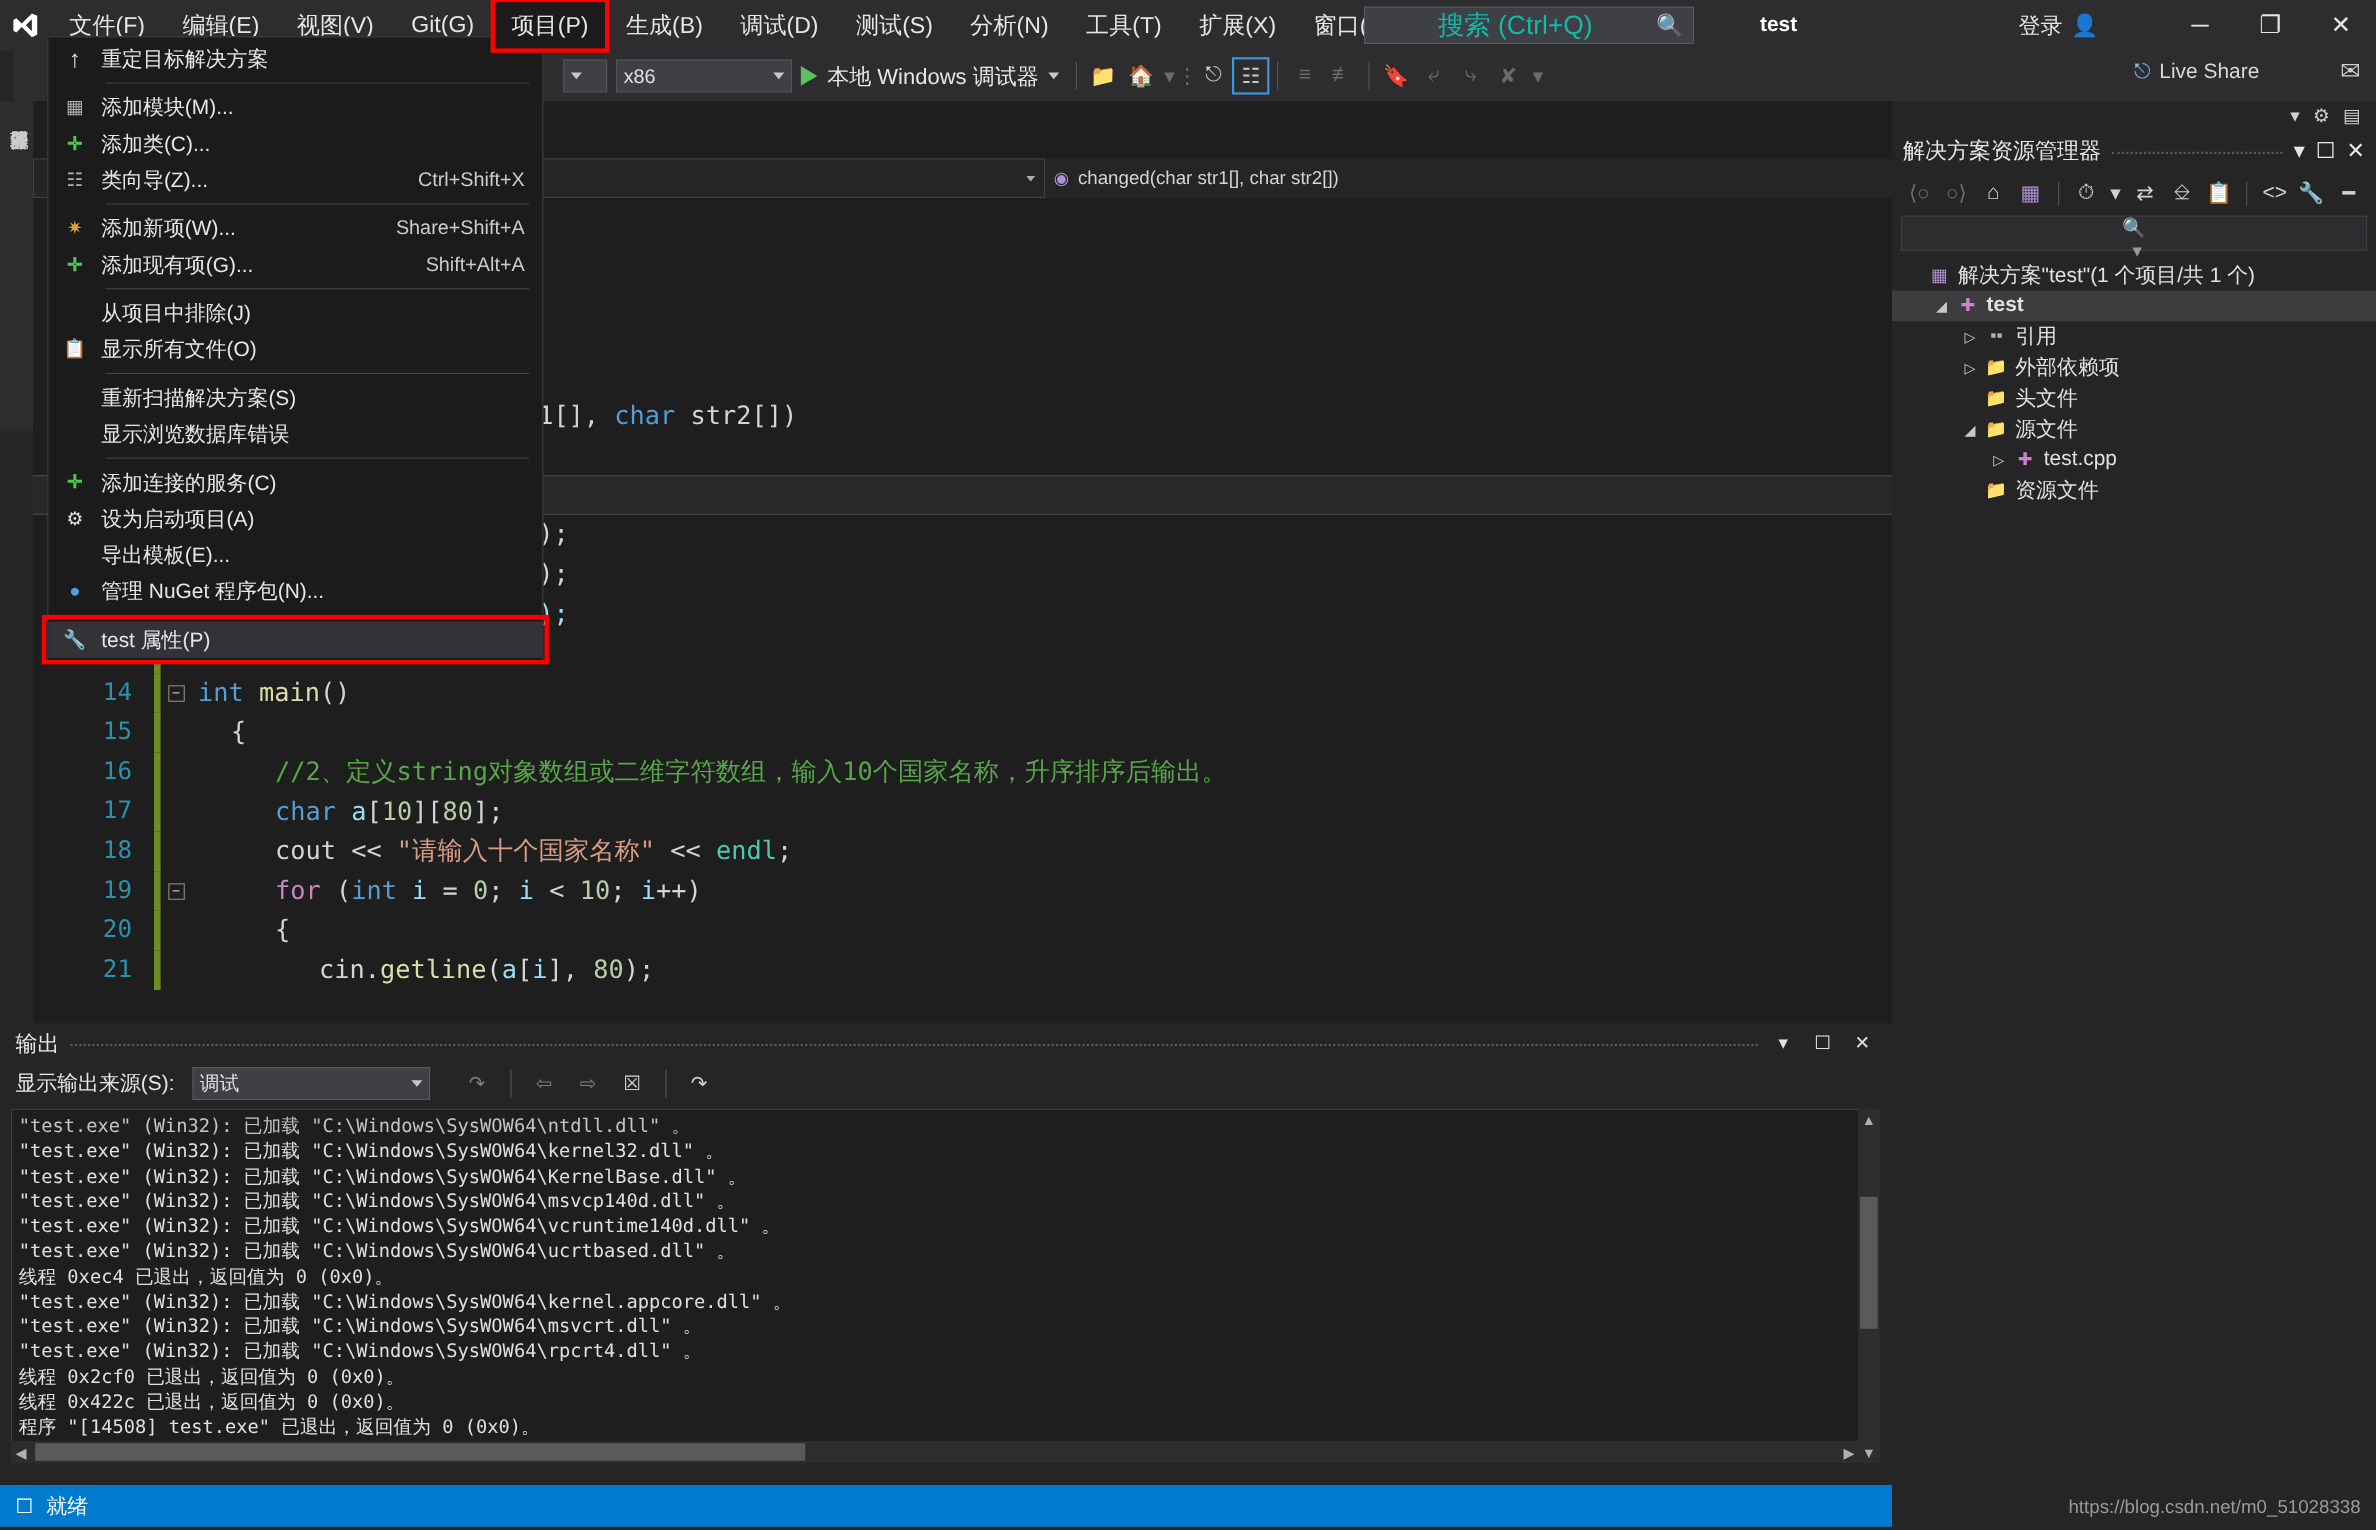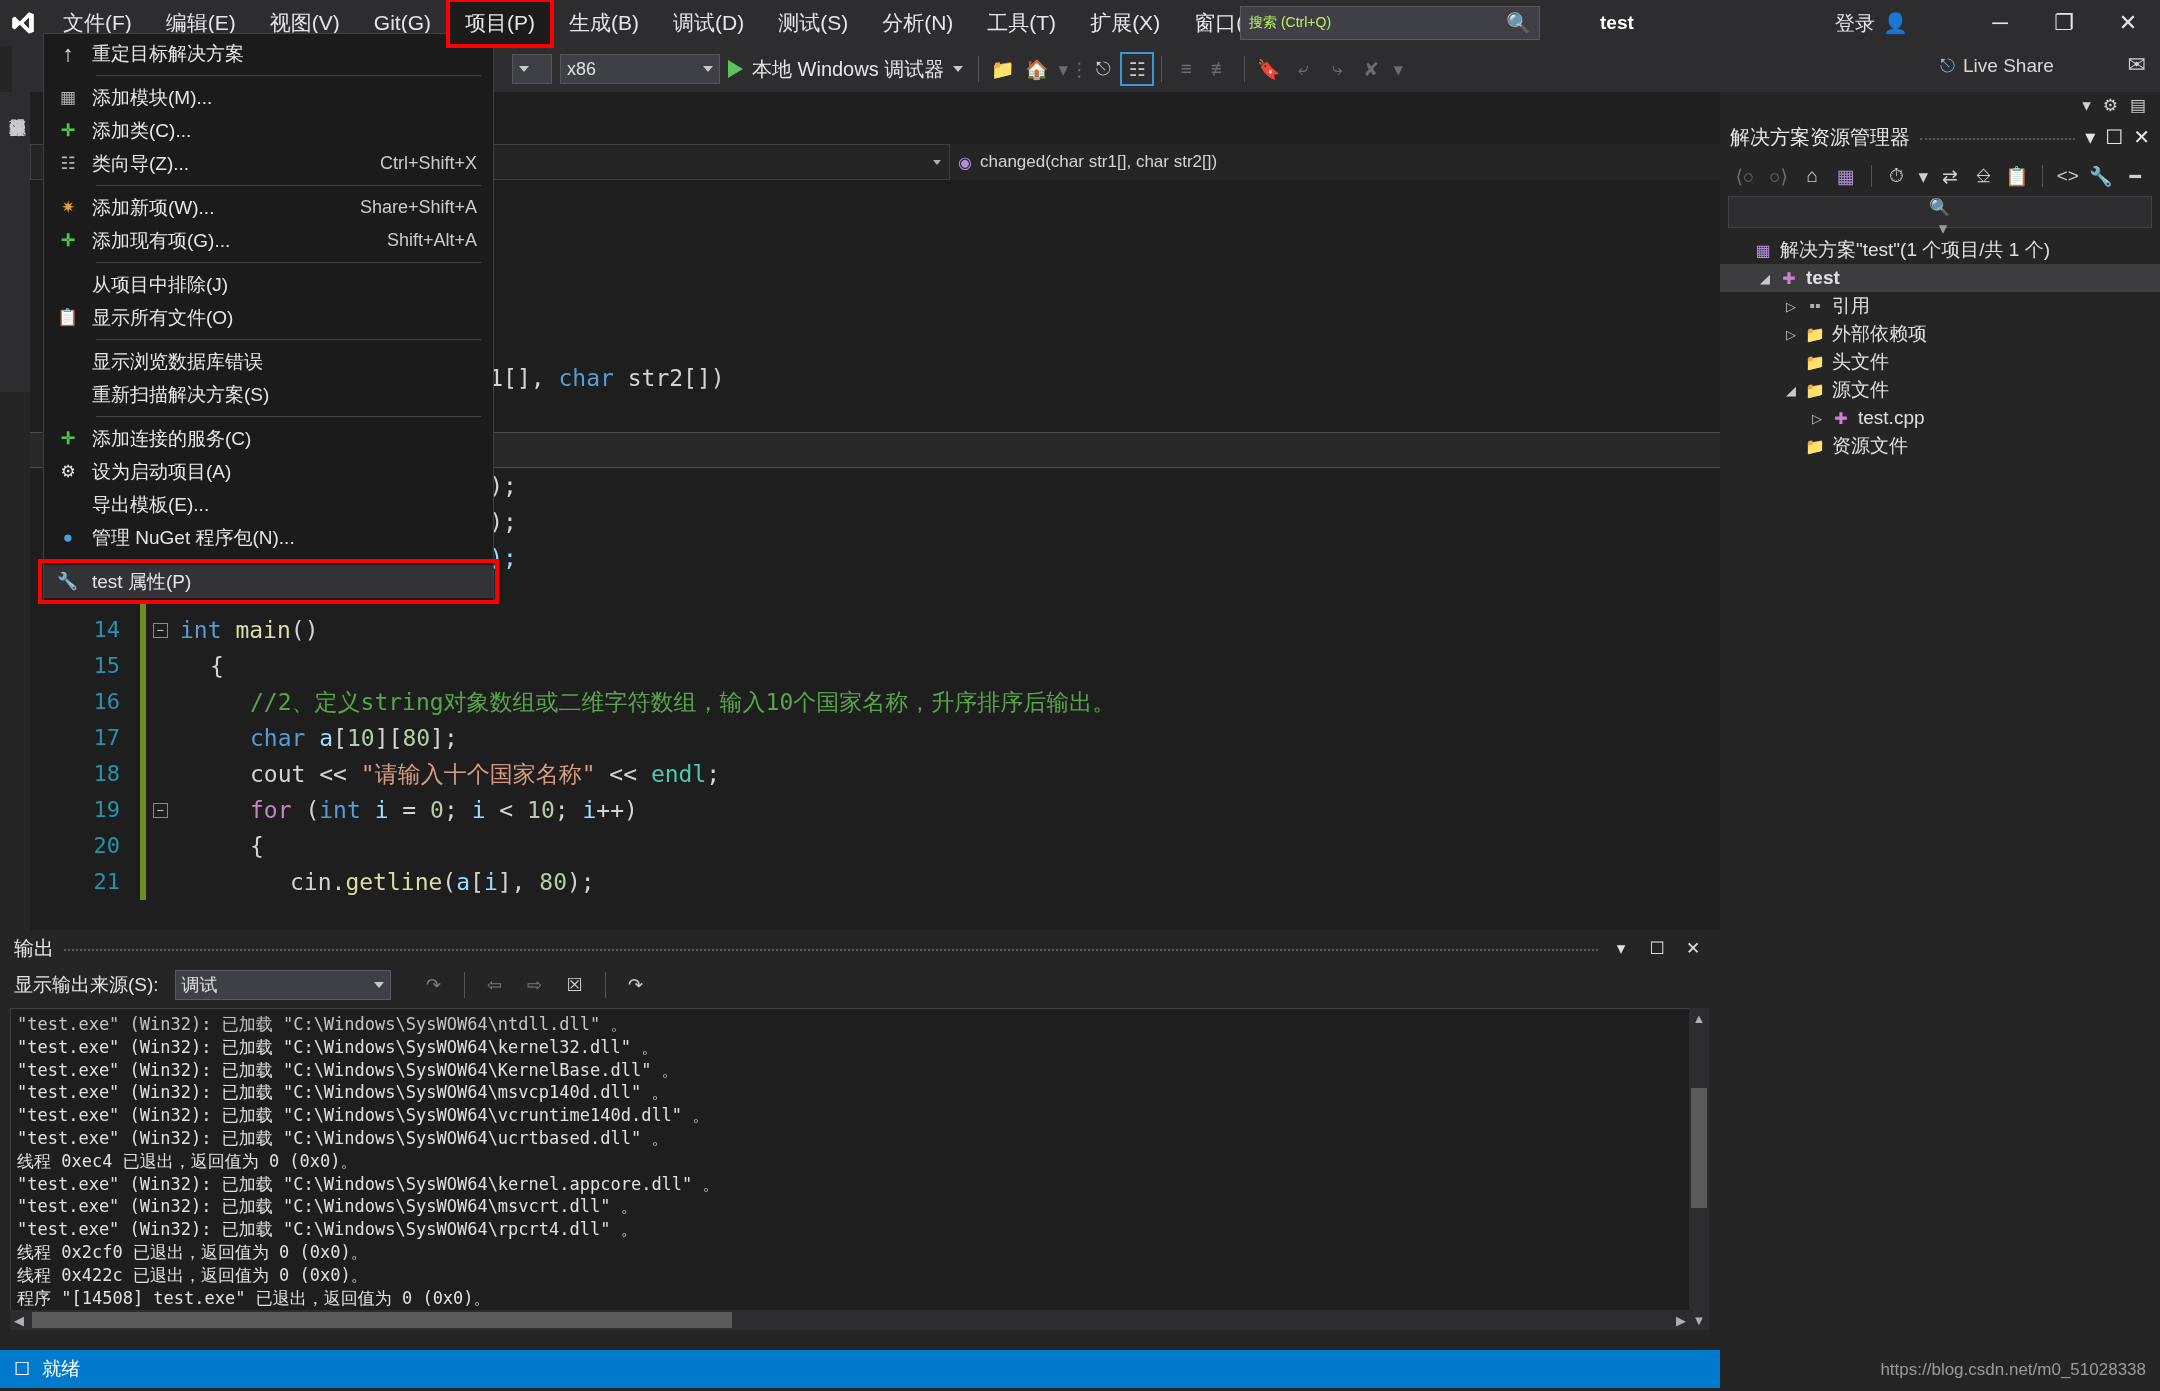--- a/index.html
+++ b/index.html
@@ -41,22 +41,22 @@
     outline-offset: -2px;
     position: relative; z-index: 60;
   }
   .search-box {
     position: absolute; left: 1240px; top: 6px;
     width: 300px; height: 34px;
     background: #3f3f46; border: 1px solid #5a5a60;
     display: flex; align-items: center; padding: 0 8px;
   }
   .search-box .ph {
-    color: #bef264; font-size: 14px; flex: 1;
-    white-space: nowrap; overflow: hidden;
+    color: #14b8a6; font-size: 24px; flex: 1;
+    white-space: nowrap; overflow: hidden; text-align: center;
   }
   .search-box .mag { color: #e0e0e0; font-size: 20px; }
   .win-title {
     position: absolute; left: 1600px; top: 0;
     height: 46px; display: flex; align-items: center;
     color: #ffffff; font-size: 19px; font-weight: bold;
   }
   .signin {
     position: absolute; left: 1835px; top: 0;
     height: 46px; display: flex; align-items: center; gap: 8px;
@@ -510,26 +510,26 @@
       <div class="dd-item">
         <span class="dd-ico">
           <span style="color:#b0b0b0">📋</span>
         </span>
         <span class="dd-label">显示所有文件(O)</span>
         <span class="dd-key"></span>
       </div>
       <div class="dd-sep"></div>
       <div class="dd-item">
         <span class="dd-ico"></span>
+        <span class="dd-label">重新扫描解决方案(S)</span>
+        <span class="dd-key"></span>
+      </div>
+      <div class="dd-item">
+        <span class="dd-ico"></span>
         <span class="dd-label">显示浏览数据库错误</span>
-        <span class="dd-key"></span>
-      </div>
-      <div class="dd-item">
-        <span class="dd-ico"></span>
-        <span class="dd-label">重新扫描解决方案(S)</span>
         <span class="dd-key"></span>
       </div>
       <div class="dd-sep"></div>
       <div class="dd-item">
         <span class="dd-ico">
           <span class="ico-grn">✛</span>
         </span>
         <span class="dd-label">添加连接的服务(C)</span>
         <span class="dd-key"></span>
       </div>

